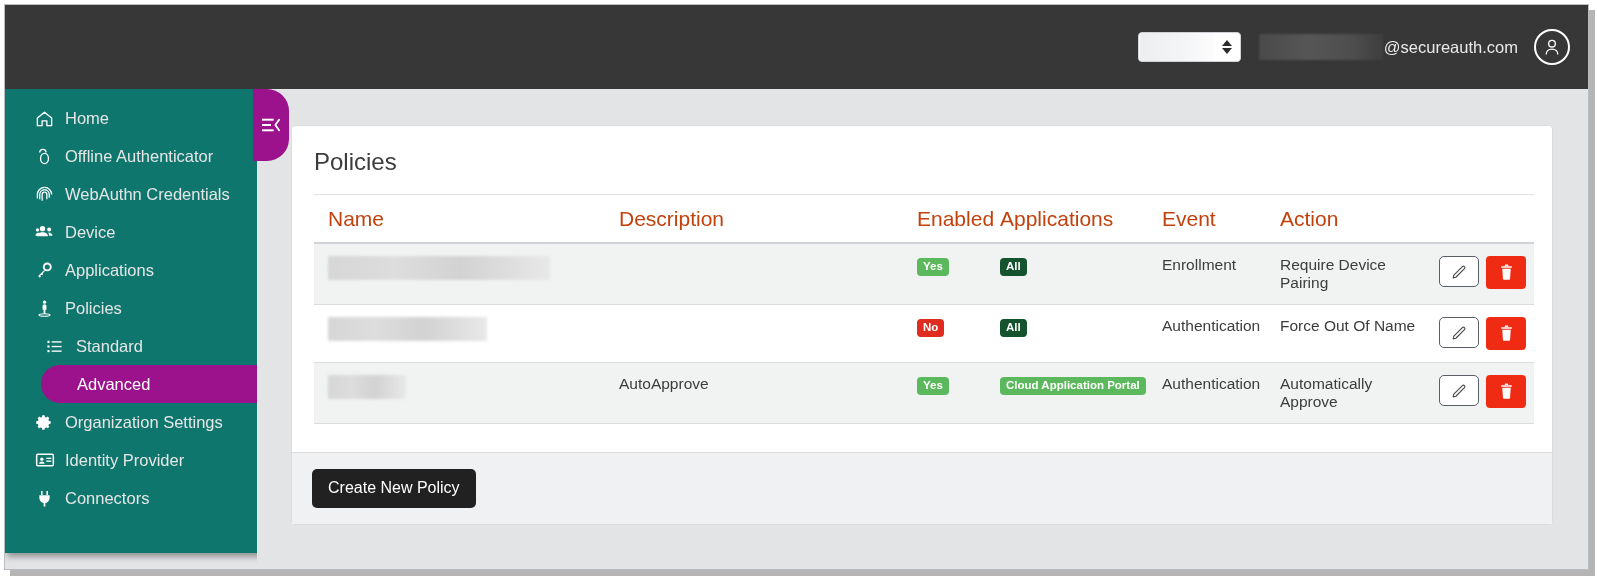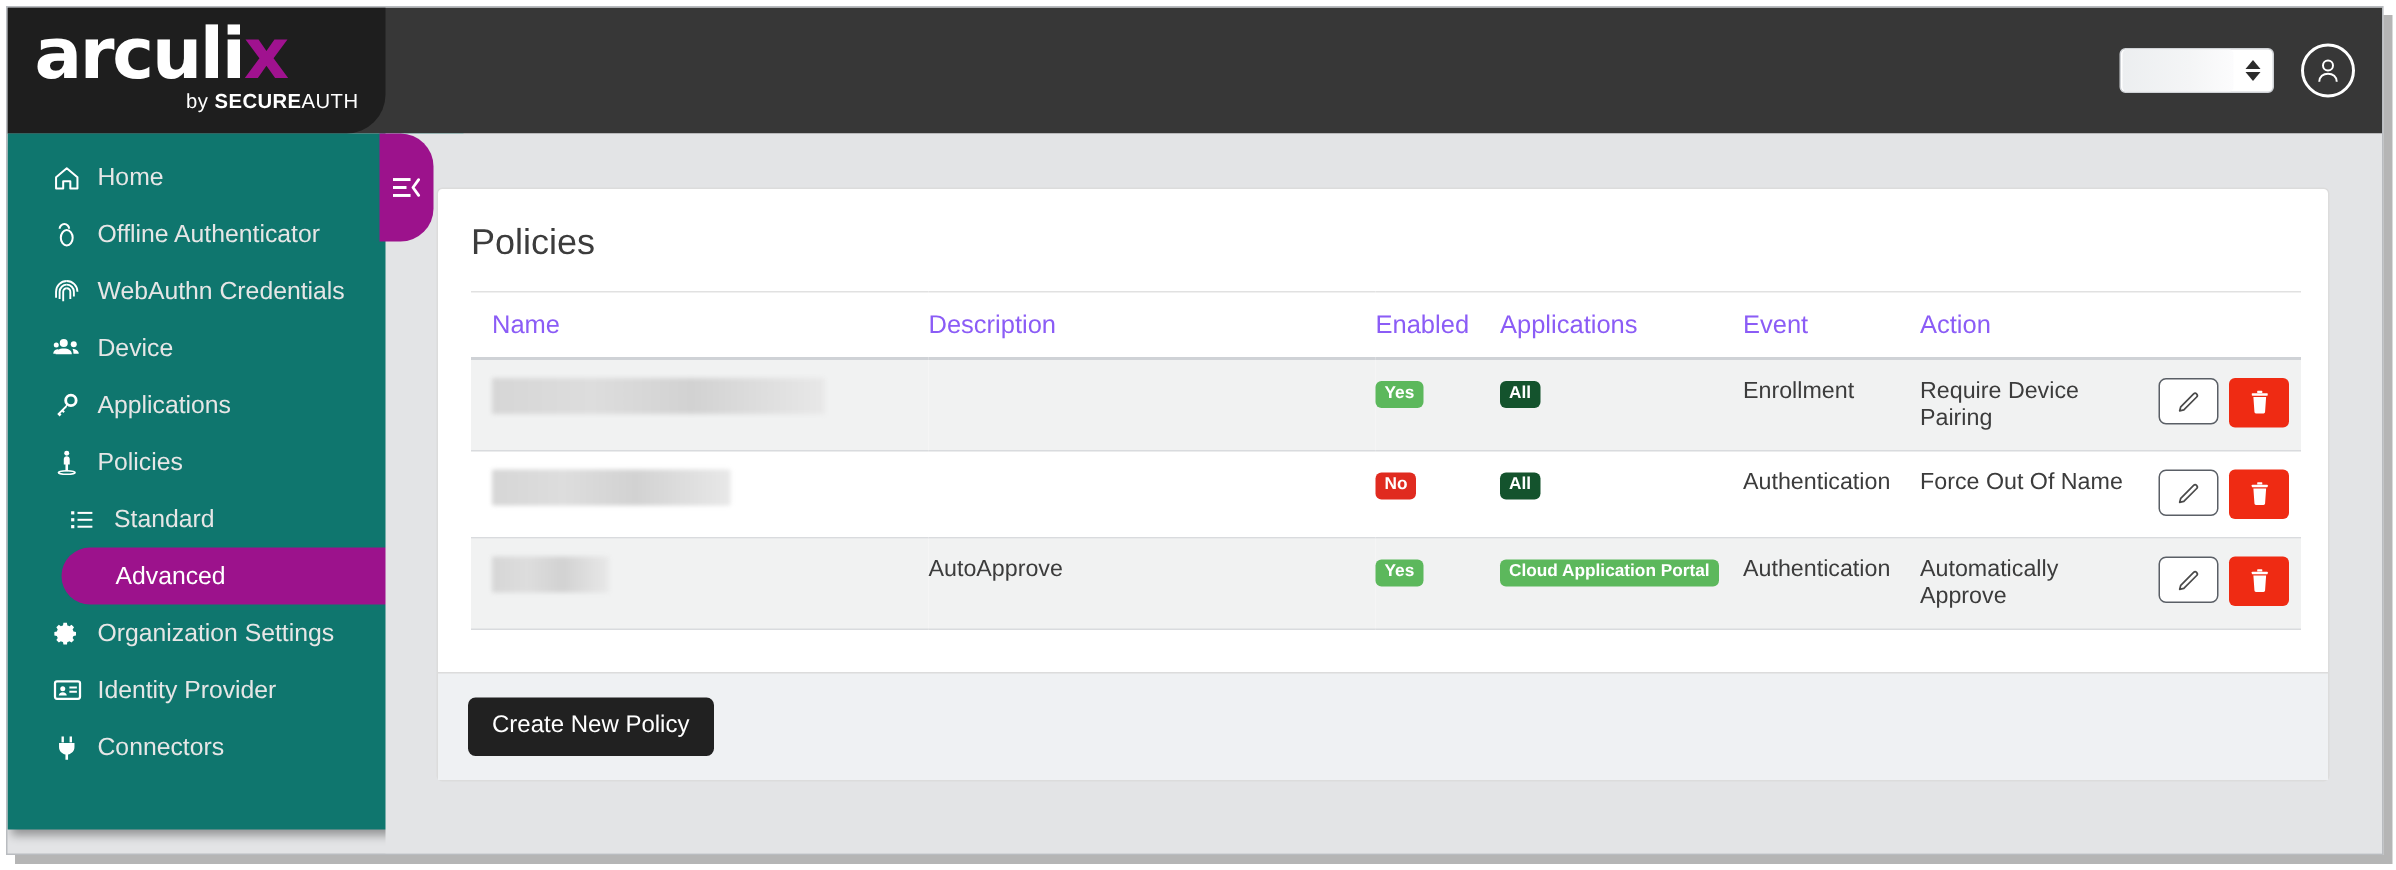--- a/index.html
+++ b/index.html
@@ -229,23 +229,23 @@
     font-weight: 400;
     padding-bottom: 18px;
   }
   table.policies {
     width: 100%;
     border-collapse: collapse;
     table-layout: fixed;
   }
   table.policies th {
     text-align: left;
-    font-size: 17px;
+    font-size: 21px;
     font-weight: 400;
-    color: #8b5cf6;
+    color: #c2410c;
     padding: 12px 0 11px 0;
     border-top: 1px solid #e1e1e1;
     border-bottom: 2px solid #cfd2d6;
   }
   table.policies td {
     font-size: 15.5px;
     color: #3c3c3c;
     padding: 12px 0;
     vertical-align: top;
     border-bottom: 1px solid #d9dbde;
@@ -320,37 +320,35 @@
     font-family: "Liberation Sans", sans-serif;
   }
 </style>
 </head>
 <body>
 
 <div class="window-frame">
 
   <div class="topbar">
 
-    <div class="logo-block">
-      <div class="logo-wrap">
-        <div class="logo-word"><span>arculi<span class="x-glyph">x</span></span></div>
-        <div class="logo-sub"><span class="by">by </span><span class="sec">SECURE</span><span class="auth">AUTH</span></div>
-      </div>
-    </div>
 
     <div class="hdr-right">
 
       <div class="hdr-select">
         <div class="sel-value"></div>
         <div class="sel-arrows">
           <i class="up"></i>
             <i class="dn"></i>
         </div>
       </div>
 
+      <div class="hdr-email">
+        <span class="email-redact"></span>
+          <span>@secureauth.com</span>
+      </div>
 
       <div class="avatar-circle">
         <svg width="20" height="20" viewBox="0 0 24 24">
           <circle cx="12" cy="8" r="4" fill="none" stroke="#ffffff" stroke-width="1.6"></circle>
           <path d="M5 21c0-4 3.2-6.5 7-6.5S19 17 19 21" fill="none" stroke="#ffffff" stroke-width="1.6"></path>
         </svg>
       </div>
 
     </div>
   </div>

